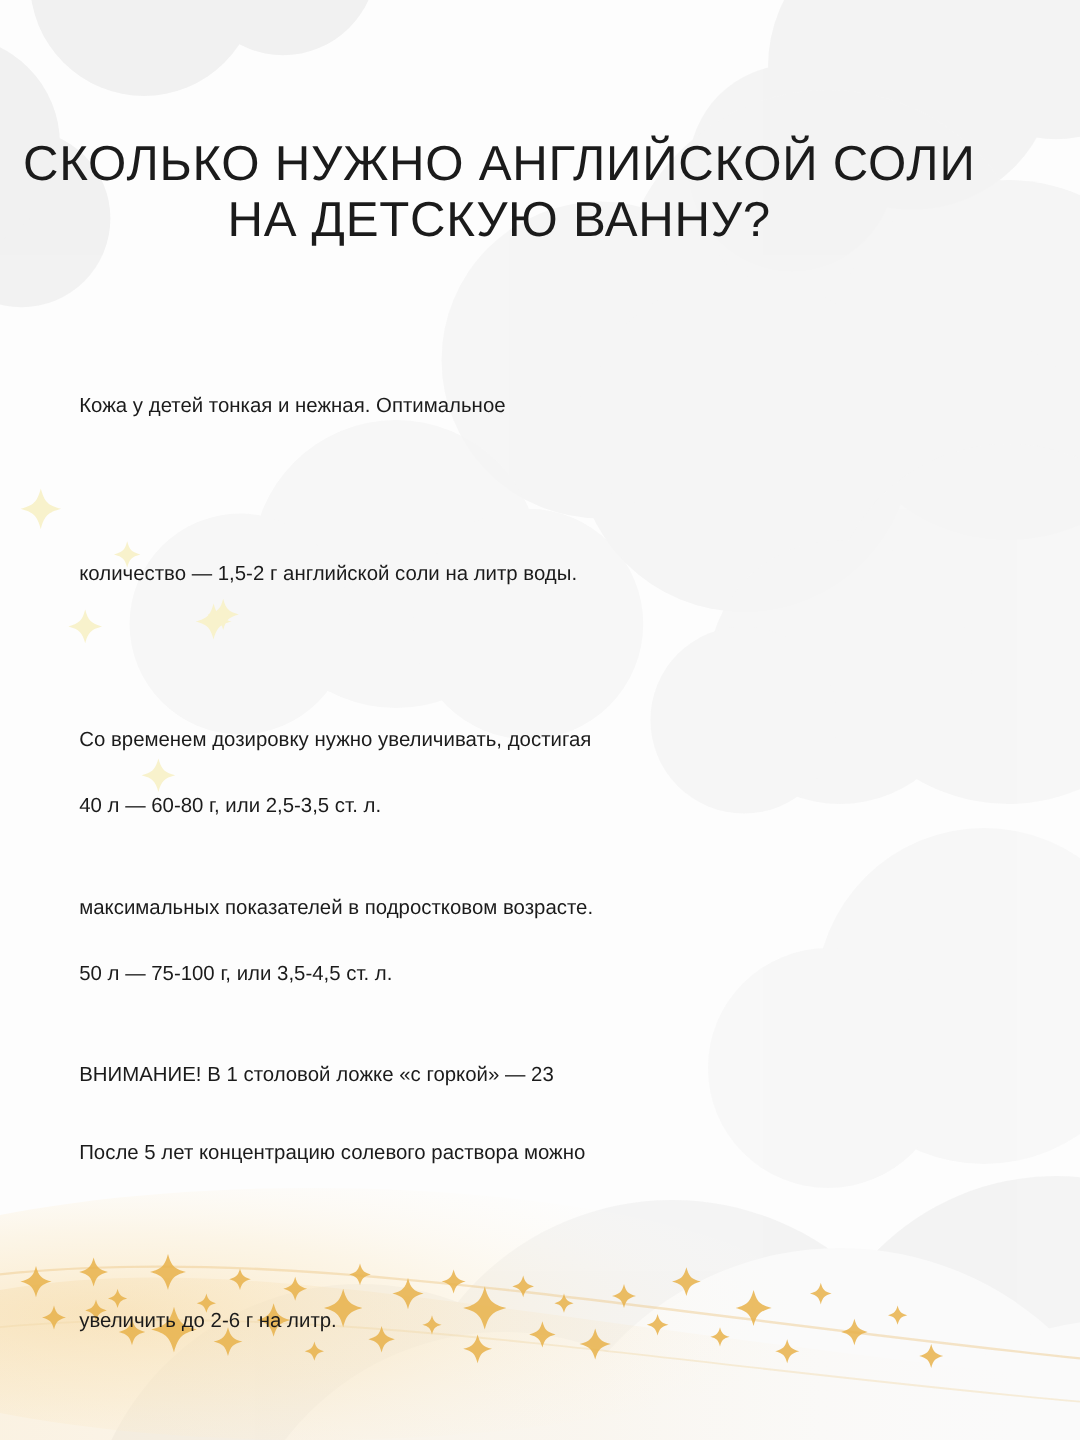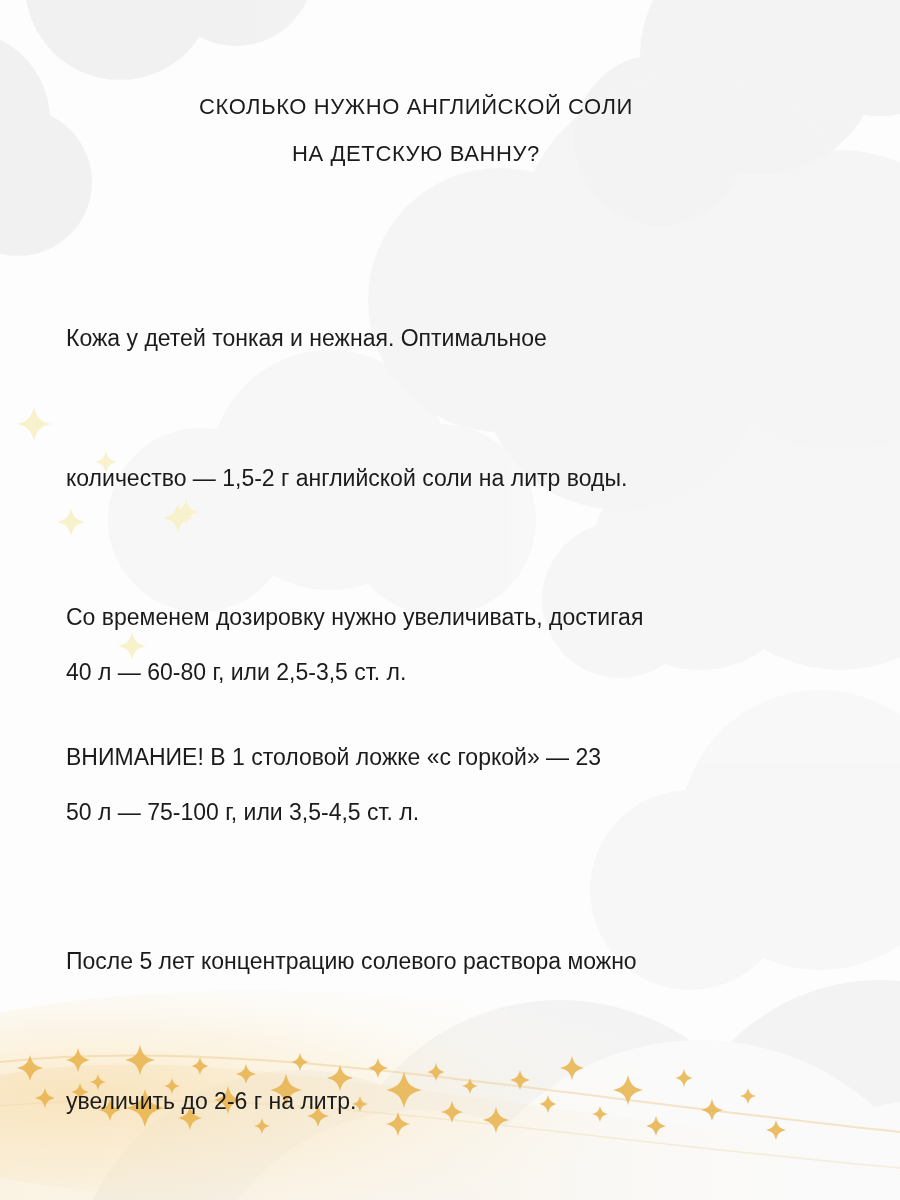--- a/index.html
+++ b/index.html
@@ -33,39 +33,39 @@
 
   .content {
     position: absolute;
     inset: 0;
     z-index: 5;
   }
 
   
   .title {
     position: absolute;
-    top: 68px;
+    top: 86px;
     left: 0;
     width: 832px;
     text-align: center;
     color: #1b1b1b;
-    font-size: 22px;
+    font-size: 41px;
     font-weight: 300;
     letter-spacing: 0.6px;
     line-height: 47px;
     font-family: "Liberation Sans Narrow", "Liberation Sans", sans-serif;
   }
   .title-line { display: block; white-space: pre; }
 
   
   .para {
     position: absolute;
     left: 66px;
     color: #1b1b1b;
-    font-size: 23px;
+    font-size: 17px;
     font-weight: 400;
     line-height: 46.5px;
     white-space: pre;
   }
   .para .ln { display: block; white-space: pre; }
 
   #para-intro { top: 222px; }
   #para-dosage { top: 556px; line-height: 46.5px; }
   #para-after { top: 845px; }
 </style>
@@ -204,20 +204,21 @@
 
     <h1 class="title">
       <span class="title-line">СКОЛЬКО НУЖНО АНГЛИЙСКОЙ СОЛИ</span>
       <span class="title-line">НА ДЕТСКУЮ ВАННУ?</span>
     </h1>
 
     <div class="para" id="para-intro">
       <span class="ln">Кожа у детей тонкая и нежная. Оптимальное</span>
       <span class="ln">количество — 1,5-2 г английской соли на литр воды.</span>
       <span class="ln">Со временем дозировку нужно увеличивать, достигая</span>
+      <span class="ln">максимальных показателей в подростковом возрасте.</span>
       <span class="ln">ВНИМАНИЕ! В 1 столовой ложке «с горкой» — 23</span>
     </div>
 
     <div class="para" id="para-dosage">
       <span class="ln">40 л — 60-80 г, или 2,5-3,5 ст. л.</span>
       <span class="ln">50 л — 75-100 г, или 3,5-4,5 ст. л.</span>
       
     </div>
 
     <div class="para" id="para-after">

